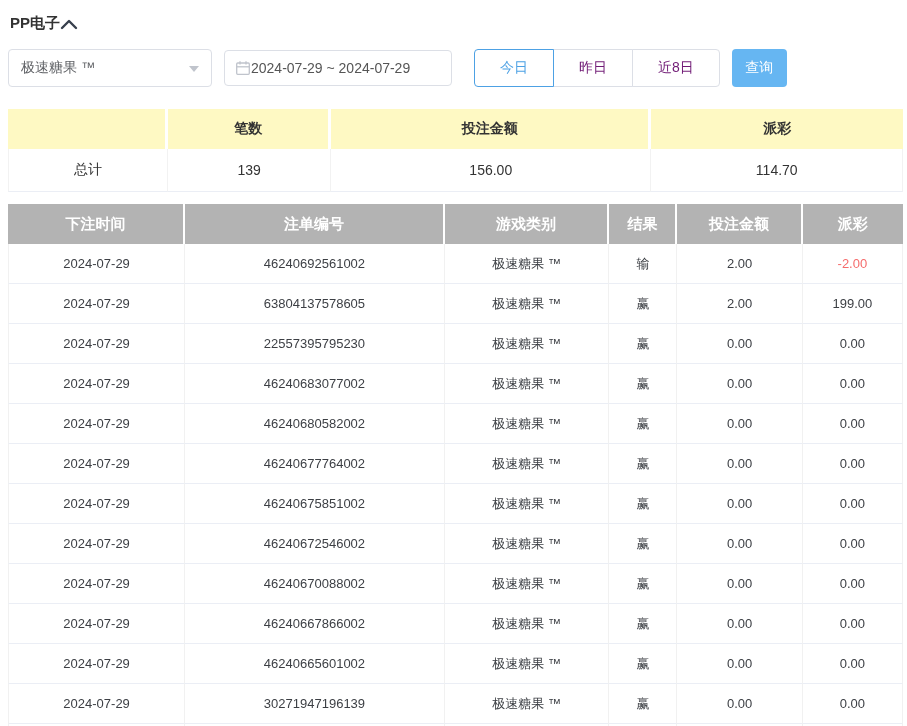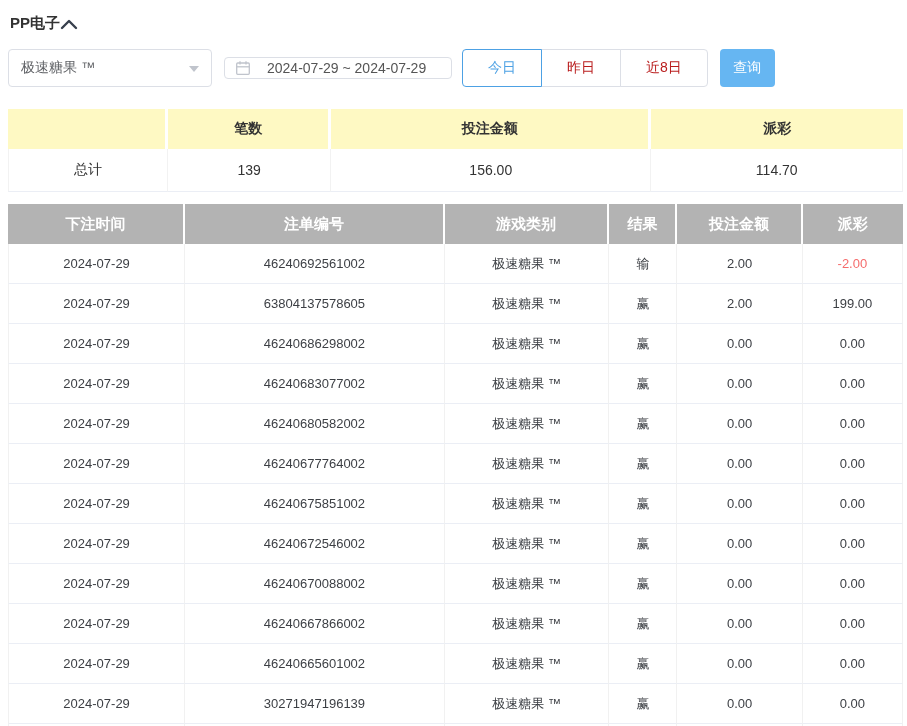--- a/index.html
+++ b/index.html
@@ -18,28 +18,28 @@
   .filters{display:flex;align-items:center;margin:16px 0 0 8px;}
   .select-box{
     box-sizing:border-box;width:204px;height:38px;border:1px solid #dcdfe6;border-radius:4px;
     display:flex;align-items:center;justify-content:space-between;padding:0 12px;
     font-size:14px;color:#606266;cursor:pointer;background:#fff;
   }
   .caret-down{
     width:0;height:0;border:5px solid transparent;border-top:6px solid #c0c4cc;margin-top:6px;
   }
   .date-box{
-    box-sizing:border-box;width:228px;height:22px;border:1px solid #dcdfe6;border-radius:4px;
-    display:flex;align-items:center;gap:16px;padding:0 10px;margin-left:12px;
+    box-sizing:border-box;width:228px;height:36px;border:1px solid #dcdfe6;border-radius:4px;
+    display:flex;align-items:center;gap:0;padding:0 10px;margin-left:12px;
     font-size:14px;color:#555;cursor:pointer;background:#fff;
   }
-  .btn-group{display:flex;margin-left:10px;}
+  .btn-group{display:flex;margin-left:22px;}
   .btn-group .qbtn{
     box-sizing:border-box;height:38px;padding:0 25px;background:#fff;border:1px solid #dcdfe6;
-    font-size:14px;color:#b91c1c;cursor:pointer;position:relative;
+    font-size:14px;color:#701a75;cursor:pointer;position:relative;
     font-family:"Liberation Sans","DejaVu Sans",sans-serif;
   }
   .btn-group .qbtn + .qbtn{margin-left:-1px;}
   .btn-group .qbtn:first-child{border-radius:4px 0 0 4px;}
   .btn-group .qbtn:last-child{border-radius:0 4px 4px 0;}
   .btn-group .qbtn.active{border-color:#4da1e4;color:#4da1e4;z-index:1;}
   .query-btn{
     box-sizing:border-box;margin-left:12px;width:55px;height:38px;background:#66b6f2;border:none;
     border-radius:4px;color:#fff;font-size:14px;cursor:pointer;
     font-family:"Liberation Sans","DejaVu Sans",sans-serif;
@@ -167,21 +167,21 @@
         <tr>
           <td>2024-07-29</td>
           <td>63804137578605</td>
           <td>极速糖果 ™</td>
           <td>赢</td>
           <td>2.00</td>
           <td>199.00</td>
         </tr>
         <tr>
           <td>2024-07-29</td>
-          <td>46240686298002</td>
+          <td>22557395795230</td>
           <td>极速糖果 ™</td>
           <td>赢</td>
           <td>0.00</td>
           <td>0.00</td>
         </tr>
         <tr>
           <td>2024-07-29</td>
           <td>46240683077002</td>
           <td>极速糖果 ™</td>
           <td>赢</td>

